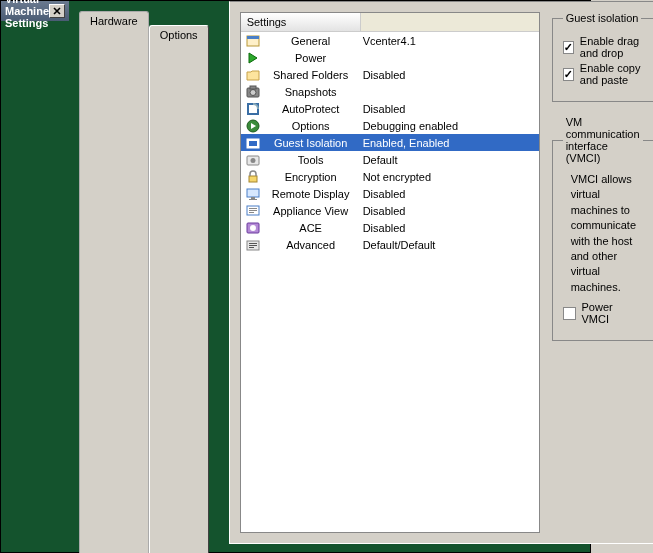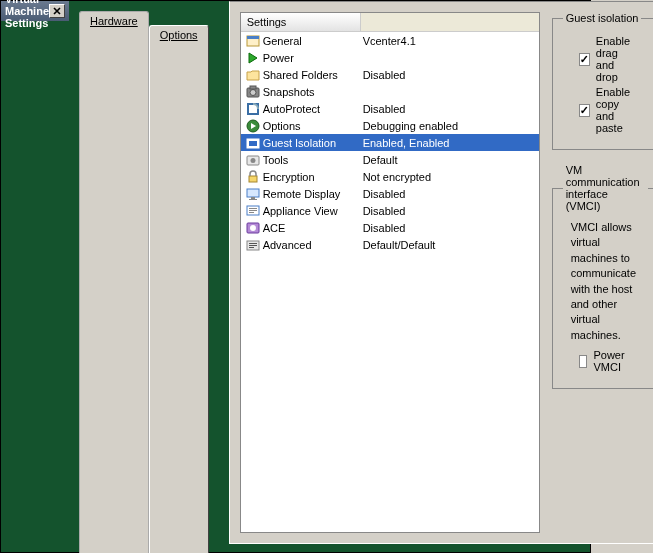--- a/index.html
+++ b/index.html
@@ -2,40 +2,40 @@
 <html><head>
 <meta charset="utf-8">
 <style>
 * { box-sizing: border-box; margin: 0; padding: 0; font-family: Tahoma, Arial, sans-serif; font-size: 11px; }
 body { background: #d4d0c8; width: 653px; height: 553px; overflow: hidden; }
 .dialog { width: 591px; height: 553px; background: #14532d; border: 1px solid #000; display: flex; flex-direction: row; }
 .titlebar { background: linear-gradient(to bottom, #6a7a8f, #4a5c74); color: #fff; font-weight: bold; height: 20px; display: flex; align-items: center; padding: 0 4px; font-size: 11px; }
 .titlebar .title { flex: 1; }
 .titlebar .close-btn { width: 16px; height: 14px; background: #d4d0c8; border: 1px solid #fff; border-right-color: #404040; border-bottom-color: #404040; display: flex; align-items: center; justify-content: center; color: #000; font-family: Arial; font-size: 10px; font-weight: bold; cursor: default; }
 .tabs { display: flex; padding: 8px 10px 0 10px; }
-.tab { padding: 3px 10px; background: #d4d0c8; border: 1px solid #888; border-bottom: none; border-radius: 3px 3px 0 0; margin-right: 0; position: relative; cursor: default; text-decoration: underline; }
+.tab { padding: 3px 10px; background: #d4d0c8; border: 1px solid #888; border-bottom: none; border-radius: 3px 3px 0 0; margin-right: 0; position: relative; cursor: default; }
 .tab.inactive { background: #d4d0c8; border-color: #aaa; top: 2px; }
 .tab.active { background: #d4d0c8; border-color: #fff #404040 #d4d0c8 #fff; z-index: 2; top: 16px; }
 .content { flex: 1; margin: 0 10px 8px 10px; border: 1px solid #fff; border-top-color: #888; border-left-color: #fff; background: #d4d0c8; display: flex; padding: 10px; gap: 12px; }
 .left-panel { width: 300px; display: flex; flex-direction: column; }
 .list { border: 1px solid #888; background: #fff; flex: 1; }
 .list-header { display: flex; background: #ece9d8; border-bottom: 1px solid #ccc; align-items: center; }
 .list-header .col { padding: 3px 6px; border-right: 1px solid #ccc; background: linear-gradient(to bottom, #fff, #e3e3e3); }
 .col-settings { width: 120px; }
 .col-summary { flex: 1; }
 .list-body { }
 .list-row { display: flex; align-items: center; height: 17px; cursor: default; }
 .list-row .icon { width: 16px; height: 16px; margin: 0 2px 0 4px; display: flex; align-items: center; justify-content: center; flex-shrink: 0; }
-.list-row .name { width: 96px; padding-left: 0; }
+.list-row .name { width: 96px; padding-left: 0; text-align: center; }
 .list-row .summary { flex: 1; padding-left: 4px; }
 .list-row.selected { background: #316ac5; color: #fff; }
 .right-panel { flex: 1; display: flex; flex-direction: column; gap: 14px; }
 fieldset { border: 1px solid #888; border-top-color: #888; border-radius: 0; padding: 8px 10px 12px 10px; }
 legend { padding: 0 3px; }
-.checkbox-row { display: flex; align-items: center; gap: 6px; margin: 3px 16px; }
+.checkbox-row { display: flex; align-items: center; gap: 6px; margin: 3px 0; }
 .checkbox { width: 13px; height: 13px; border: 1px solid #888; background: #fff; display: flex; align-items: center; justify-content: center; font-size: 10px; color: #000; }
 .checkbox.checked::after { content: "✓"; font-size: 11px; font-weight: bold; }
 .desc { margin-bottom: 6px; line-height: 1.4; margin-left: 8px; }
 .button-bar { display: flex; justify-content: flex-end; gap: 22px; padding: 6px 12px 10px 12px; border-top: 1px solid #fff; box-shadow: inset 0 1px 0 #888; }
 .btn { width: 75px; height: 23px; background: #ece9d8; border: 1px solid #707070; border-radius: 3px; display: flex; align-items: center; justify-content: center; cursor: default; }
 .btn.default { border: 2px solid #4a6ea9; }
 svg { display: block; }
 </style>
 </head>
 <body>

